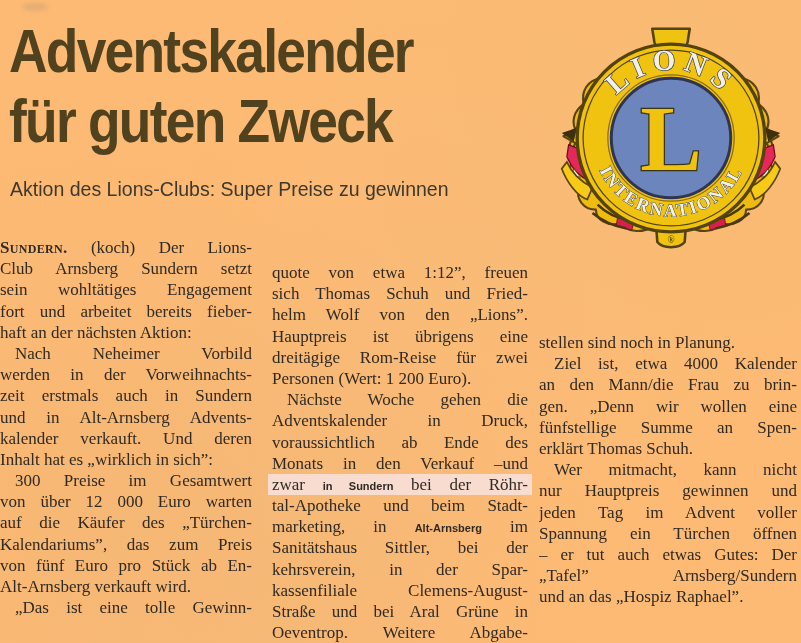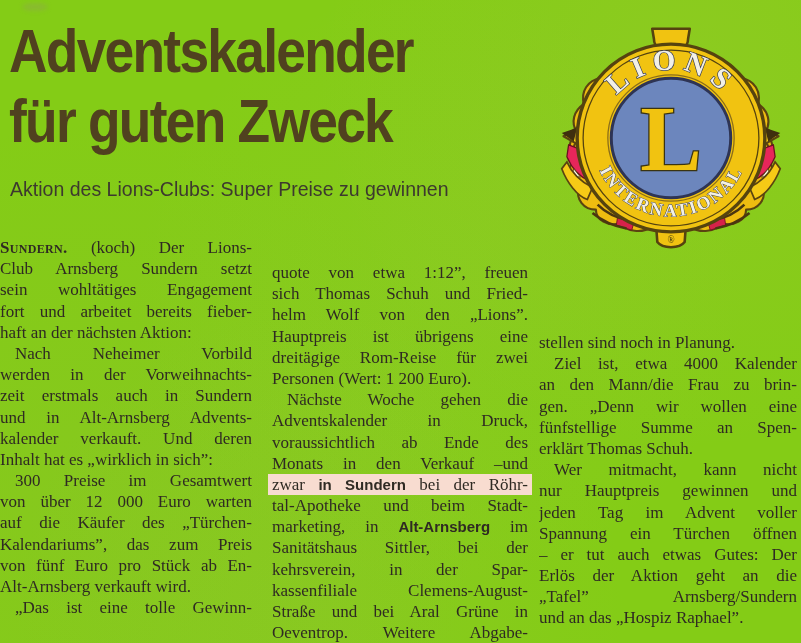--- a/index.html
+++ b/index.html
@@ -1,19 +1,19 @@
 <!DOCTYPE html>
 <html><head>
 <meta charset="utf-8">
 <style>
   html,body{margin:0;padding:0;}
   .page{
     position:relative;
     width:801px;height:643px;
-    background:#84cc16;
+    background:#fdba74;
     overflow:hidden;
     font-family:"Liberation Serif",serif;
   }
   .page::before{
     content:"";position:absolute;inset:0;pointer-events:none;
     background:
       radial-gradient(circle at 86% 12%, rgba(214,192,120,.10), transparent 42%),
       radial-gradient(circle at 12% 78%, rgba(165,152,128,.07), transparent 45%),
       radial-gradient(circle at 55% 45%, rgba(205,193,160,.06), transparent 55%),
       radial-gradient(circle at 40% 95%, rgba(190,175,140,.07), transparent 40%);
@@ -43,21 +43,21 @@
   #col2{left:272px;top:237px;width:256px;margin-top:25px;}
   #col3{left:539px;top:332px;width:258px;}
   .bodyline{
     height:21.2px;overflow:hidden;
     text-align:justify;text-align-last:justify;
   }
   .bodyline.end{text-align-last:left;}
   .bodyline.in{padding-left:15px;}
   .bodyline.hl{background:#f8dcd0;box-shadow:-4px 0 0 #f8dcd0,4px 0 0 #f8dcd0;}
   .lead{font-variant:small-caps;font-weight:bold;letter-spacing:.3px;}
-  .bsans{font-family:"Liberation Sans",sans-serif;font-weight:bold;font-size:15px;}
+  .bsans{font-family:"Liberation Sans",sans-serif;font-weight:bold;font-size:11px;}
 </style>
 </head>
 <body>
 
 <div class="page">
 
   <div class="smudge"></div>
 
   <h1 class="headline" style="margin:0">
     <span style="display:block">Adventskalender</span>
@@ -172,18 +172,17 @@
       <div class="bodyline in"><span>Ziel ist, etwa 4000 Kalender</span></div>
       <div class="bodyline"><span>an den Mann/die Frau zu brin-</span></div>
       <div class="bodyline"><span>gen. „Denn wir wollen eine</span></div>
       <div class="bodyline"><span>fünfstellige Summe an Spen-</span></div>
       <div class="bodyline end"><span>erklärt Thomas Schuh.</span></div>
       <div class="bodyline in"><span>Wer mitmacht, kann nicht</span></div>
       <div class="bodyline"><span>nur Hauptpreis gewinnen und</span></div>
       <div class="bodyline"><span>jeden Tag im Advent voller</span></div>
       <div class="bodyline"><span>Spannung ein Türchen öffnen</span></div>
       <div class="bodyline"><span>– er tut auch etwas Gutes: Der</span></div>
-      <div class="bodyline"><span>Erlös der Aktion geht an die</span></div>
       <div class="bodyline"><span>„Tafel” Arnsberg/Sundern</span></div>
       <div class="bodyline end"><span>und an das „Hospiz Raphael”.</span></div>
     </div>
 
 </div>
 
 </body></html>

